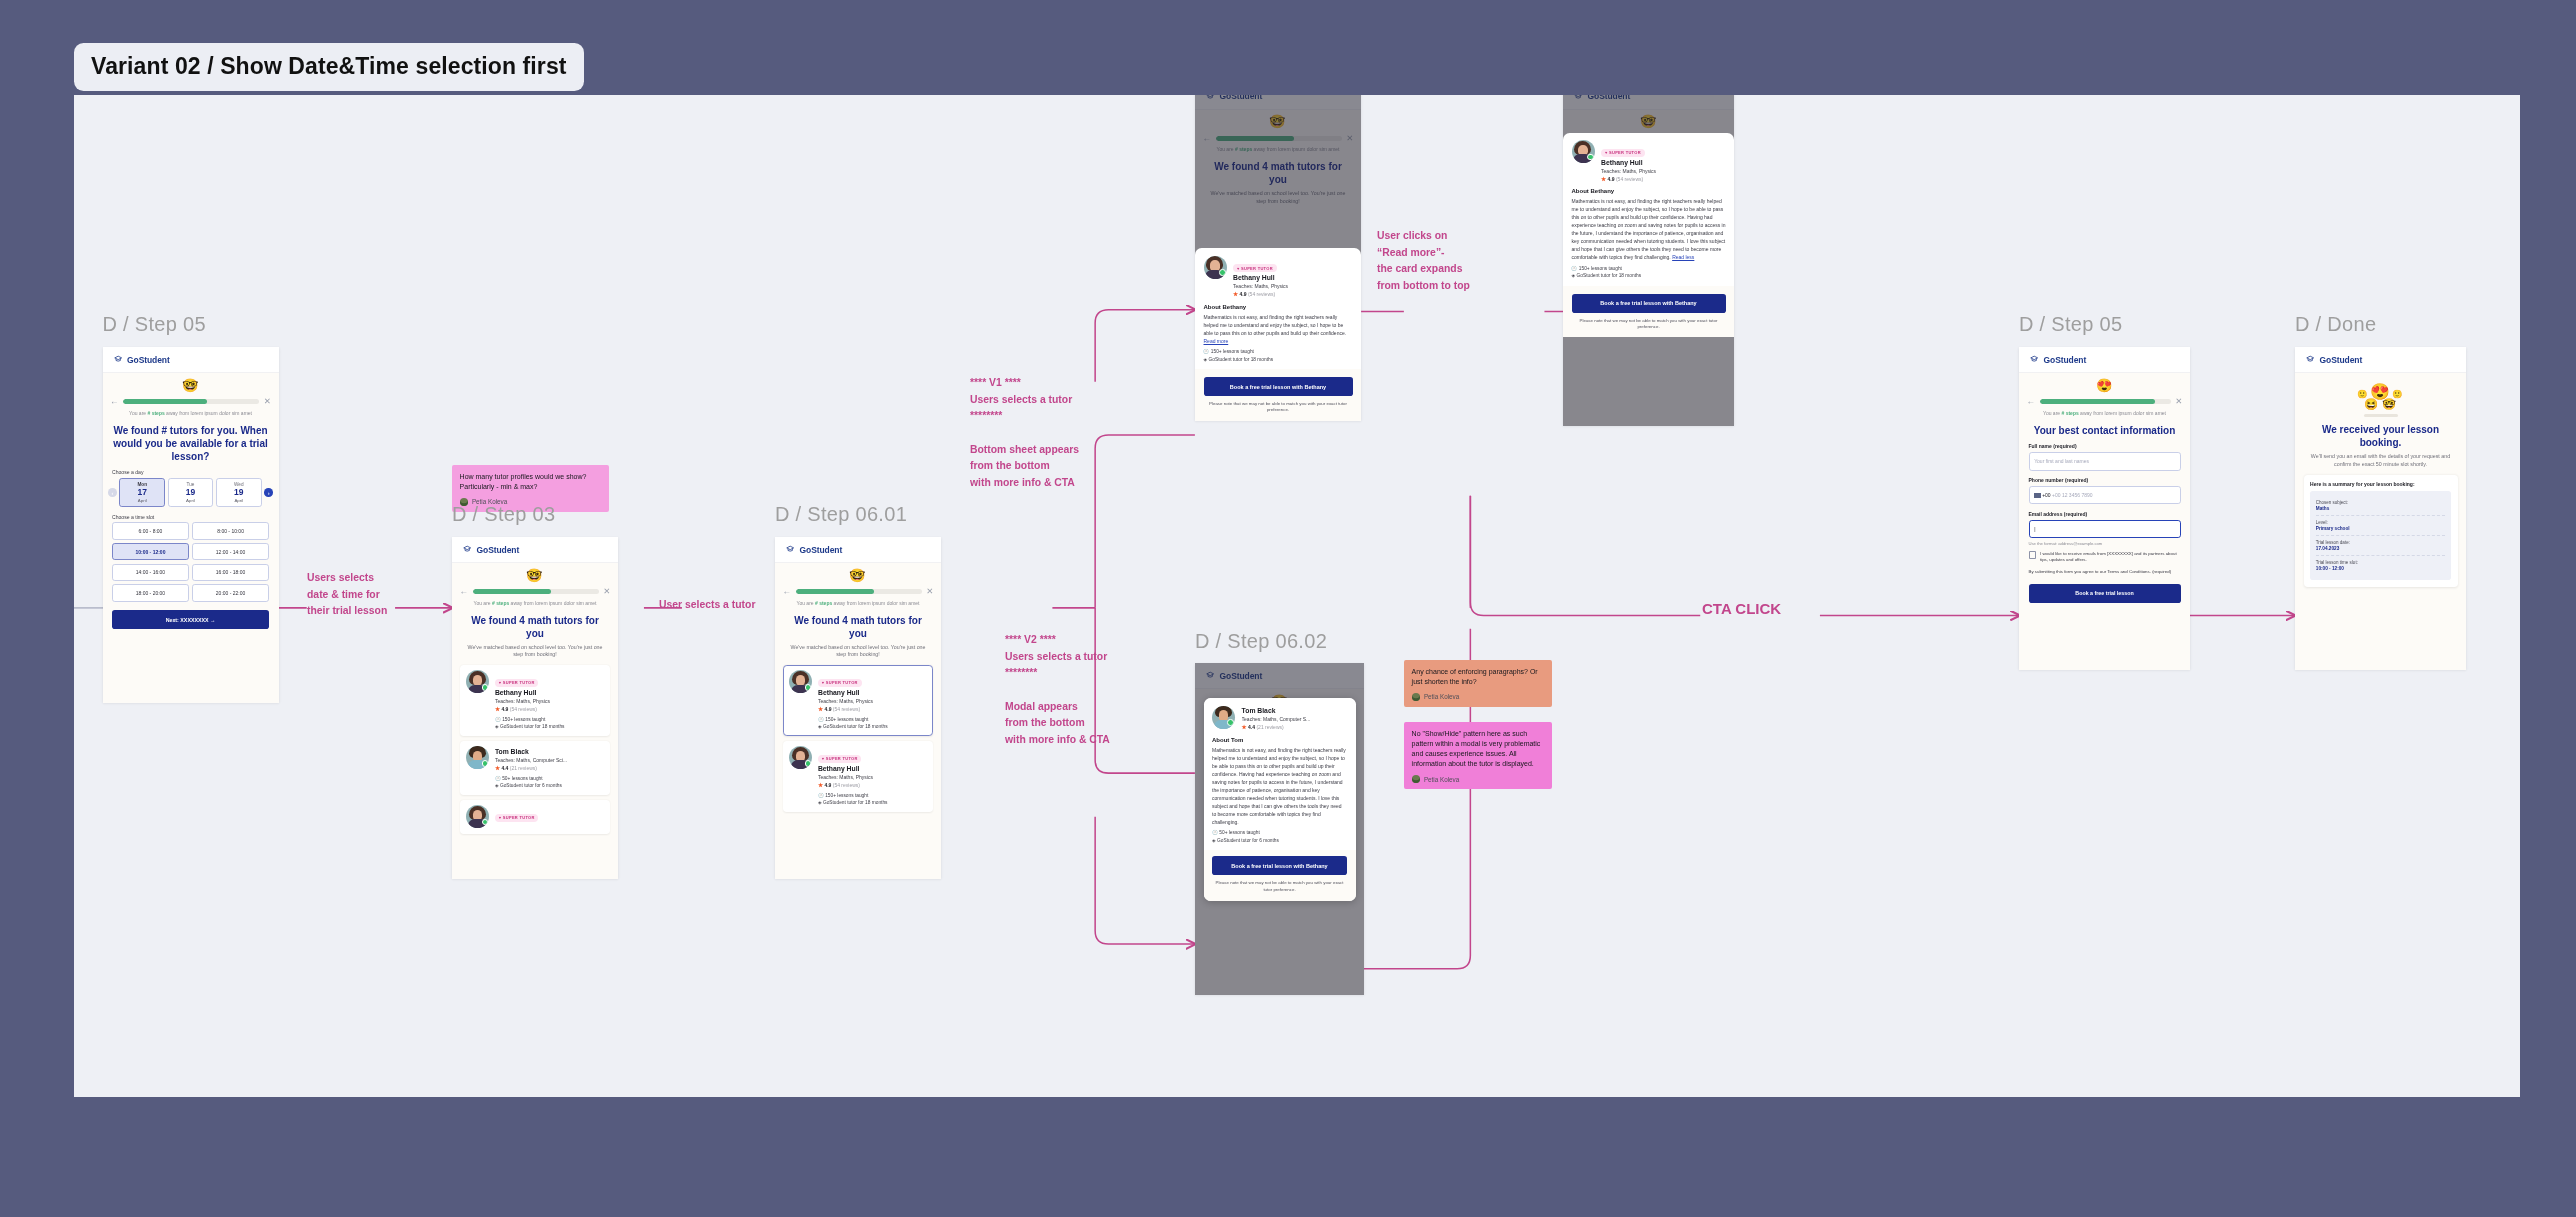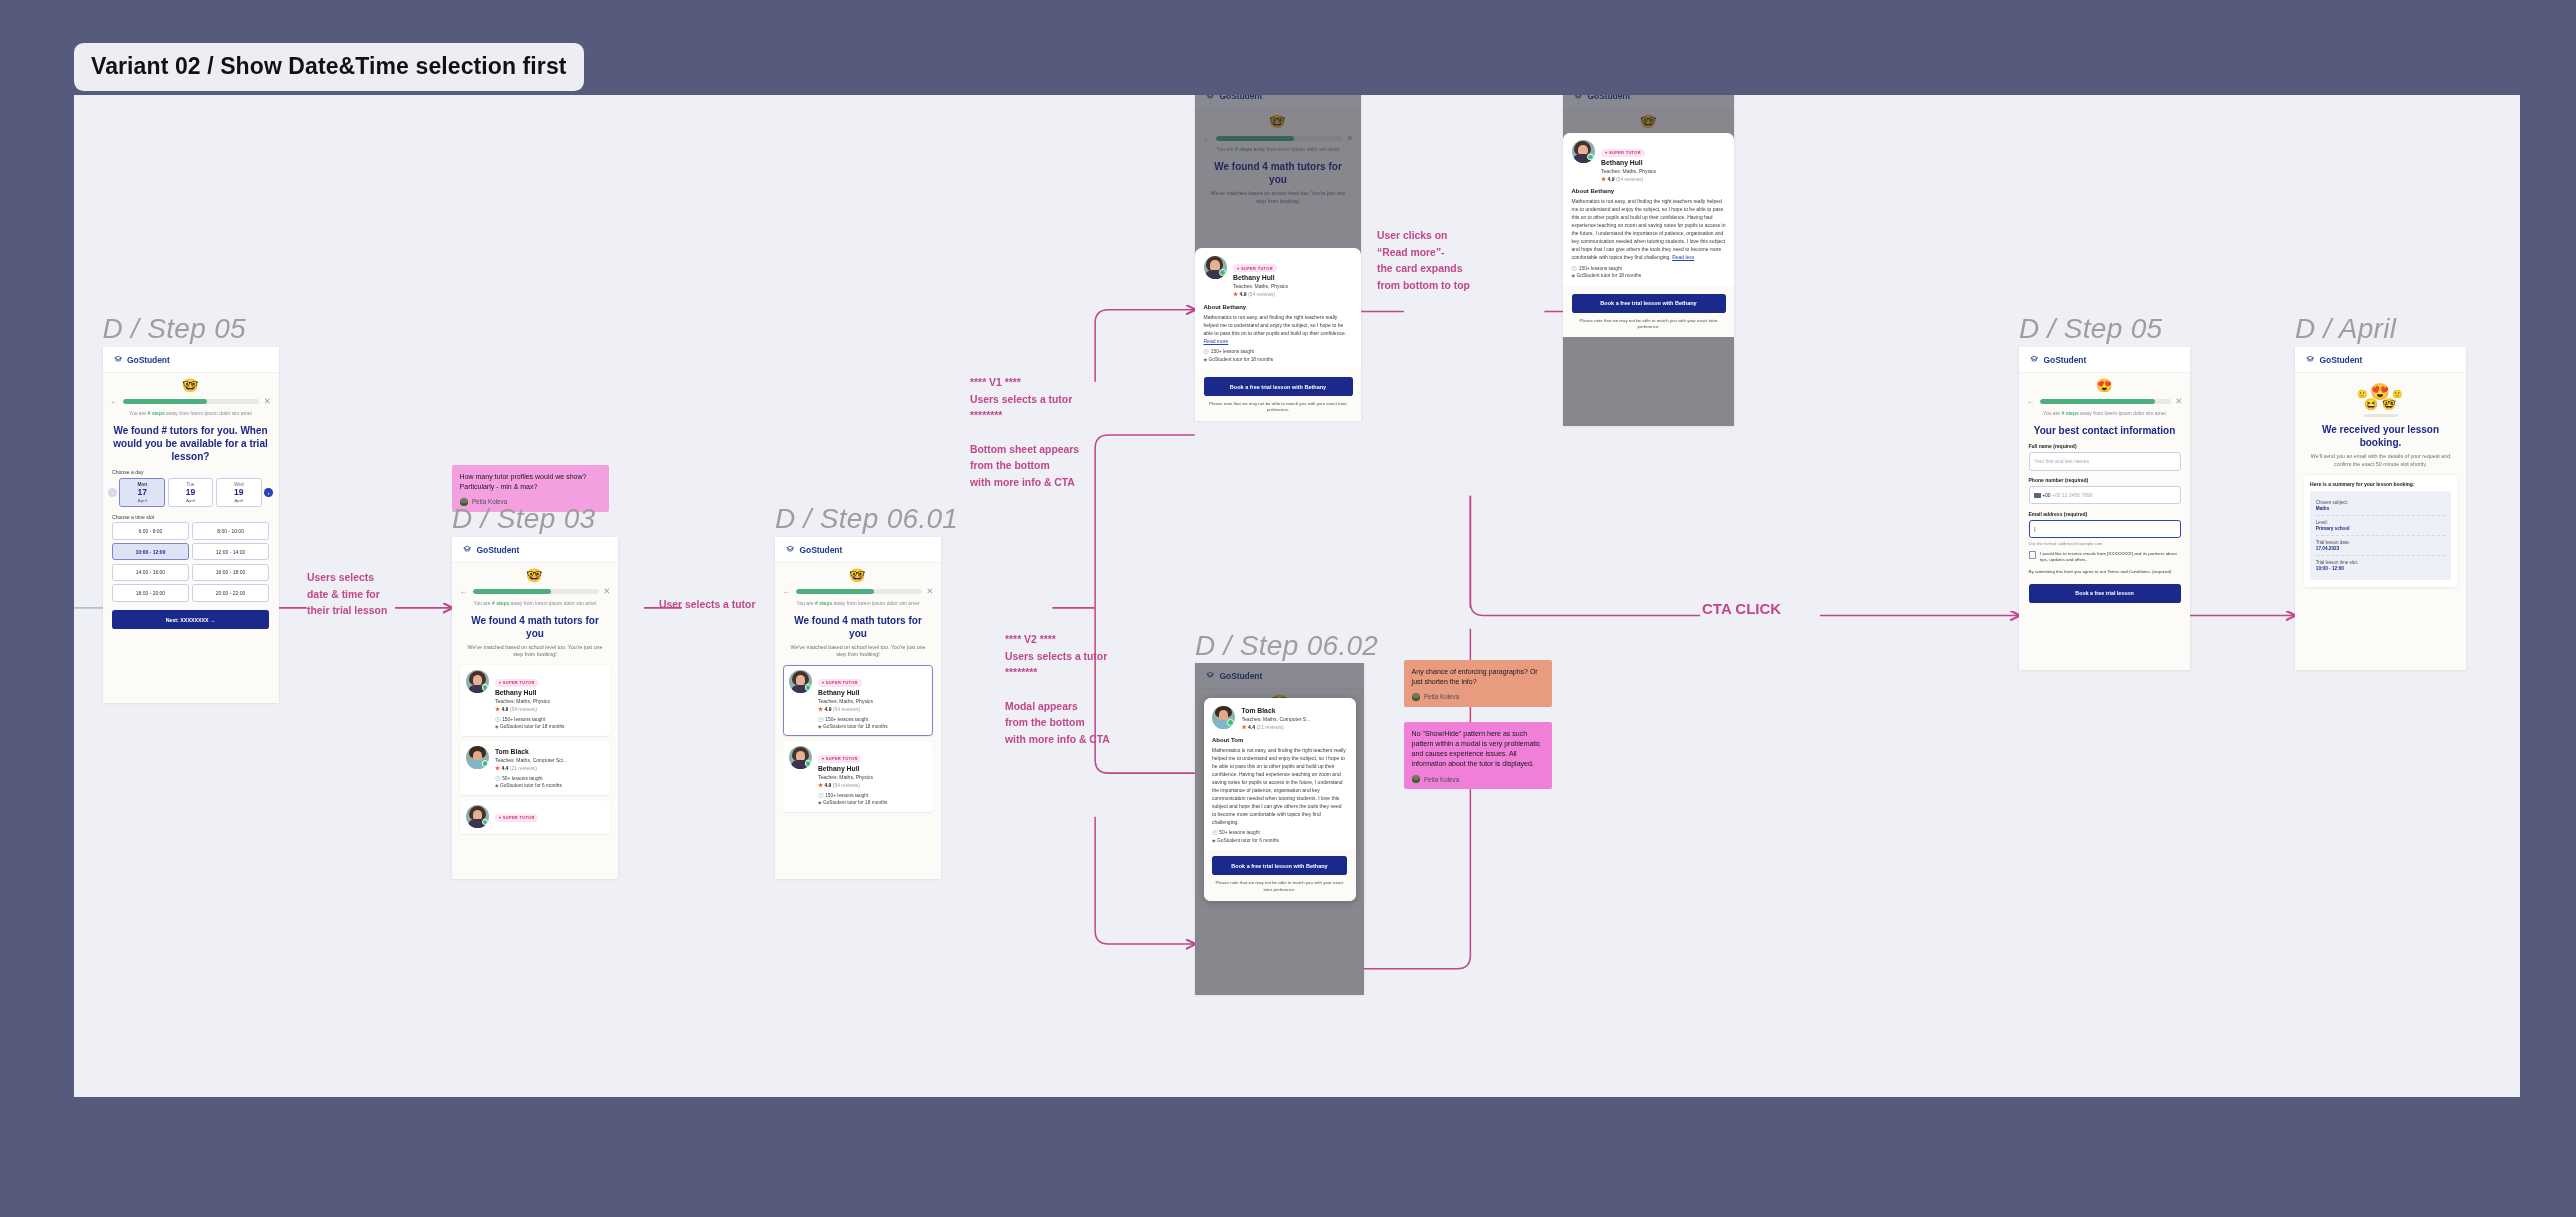--- a/index.html
+++ b/index.html
@@ -19,22 +19,22 @@
   }
   
   #canvas{
     position:absolute;left:74px;top:95px;
     width:2446px;height:1002px;
     background:#eef0f5;
     overflow:hidden;
   }
   
   .step-label{
-    position:absolute;font-size:28px;color:#9e9e9e;font-weight:400;
-    letter-spacing:0.3px;white-space:nowrap;font-style:italic;
+    position:absolute;font-size:20px;color:#9e9e9e;font-weight:400;
+    letter-spacing:0.3px;white-space:nowrap;
   }
   
   .phone{
     position:absolute;background:#ffffff;
     box-shadow:0 0.9px 2.8px rgba(0,0,0,.10);
     overflow:hidden;
   }
   .topbar{
     height:25px;background:#fff;display:flex;align-items:center;
     padding-left:10.4px;border-bottom:0.9px solid #f1f1f3;
@@ -589,21 +589,21 @@
 
       <div class="f-check">
         <div class="cbox"></div>
         <div class="f-check-t">I would like to receive emails from [XXXXXXXX] and its partners about tips, updates and offers.</div>
       </div>
       <div class="f-terms">By submitting this form you agree to our Terms and Conditions. (required)</div>
       <div class="cta">Book a free trial lesson</div>
     </div>
   </div>
 
-  <div class="step-label" style="left:2221px;top:218px;">D / April</div>
+  <div class="step-label" style="left:2221px;top:218px;">D / Done</div>
   <div class="phone" style="left:2221px;top:252px;width:171px;height:323px;">
     <div class="topbar">
       <svg class="logo-mark" viewBox="0 0 24 24">
         <path d="M4 9 L12 5 L20 9 L12 13 Z" fill="none" stroke="#1e3a8a" stroke-width="1.8"></path>
         <path d="M7 11 V15 Q12 18 17 15 V11" fill="none" stroke="#1e3a8a" stroke-width="1.8"></path>
       </svg>
       <span class="logo-txt">GoStudent</span>
     </div>
     <div class="body-area" style="height:298px;">
       <div style="text-align:center;padding-top:11.4px;line-height:1;">

